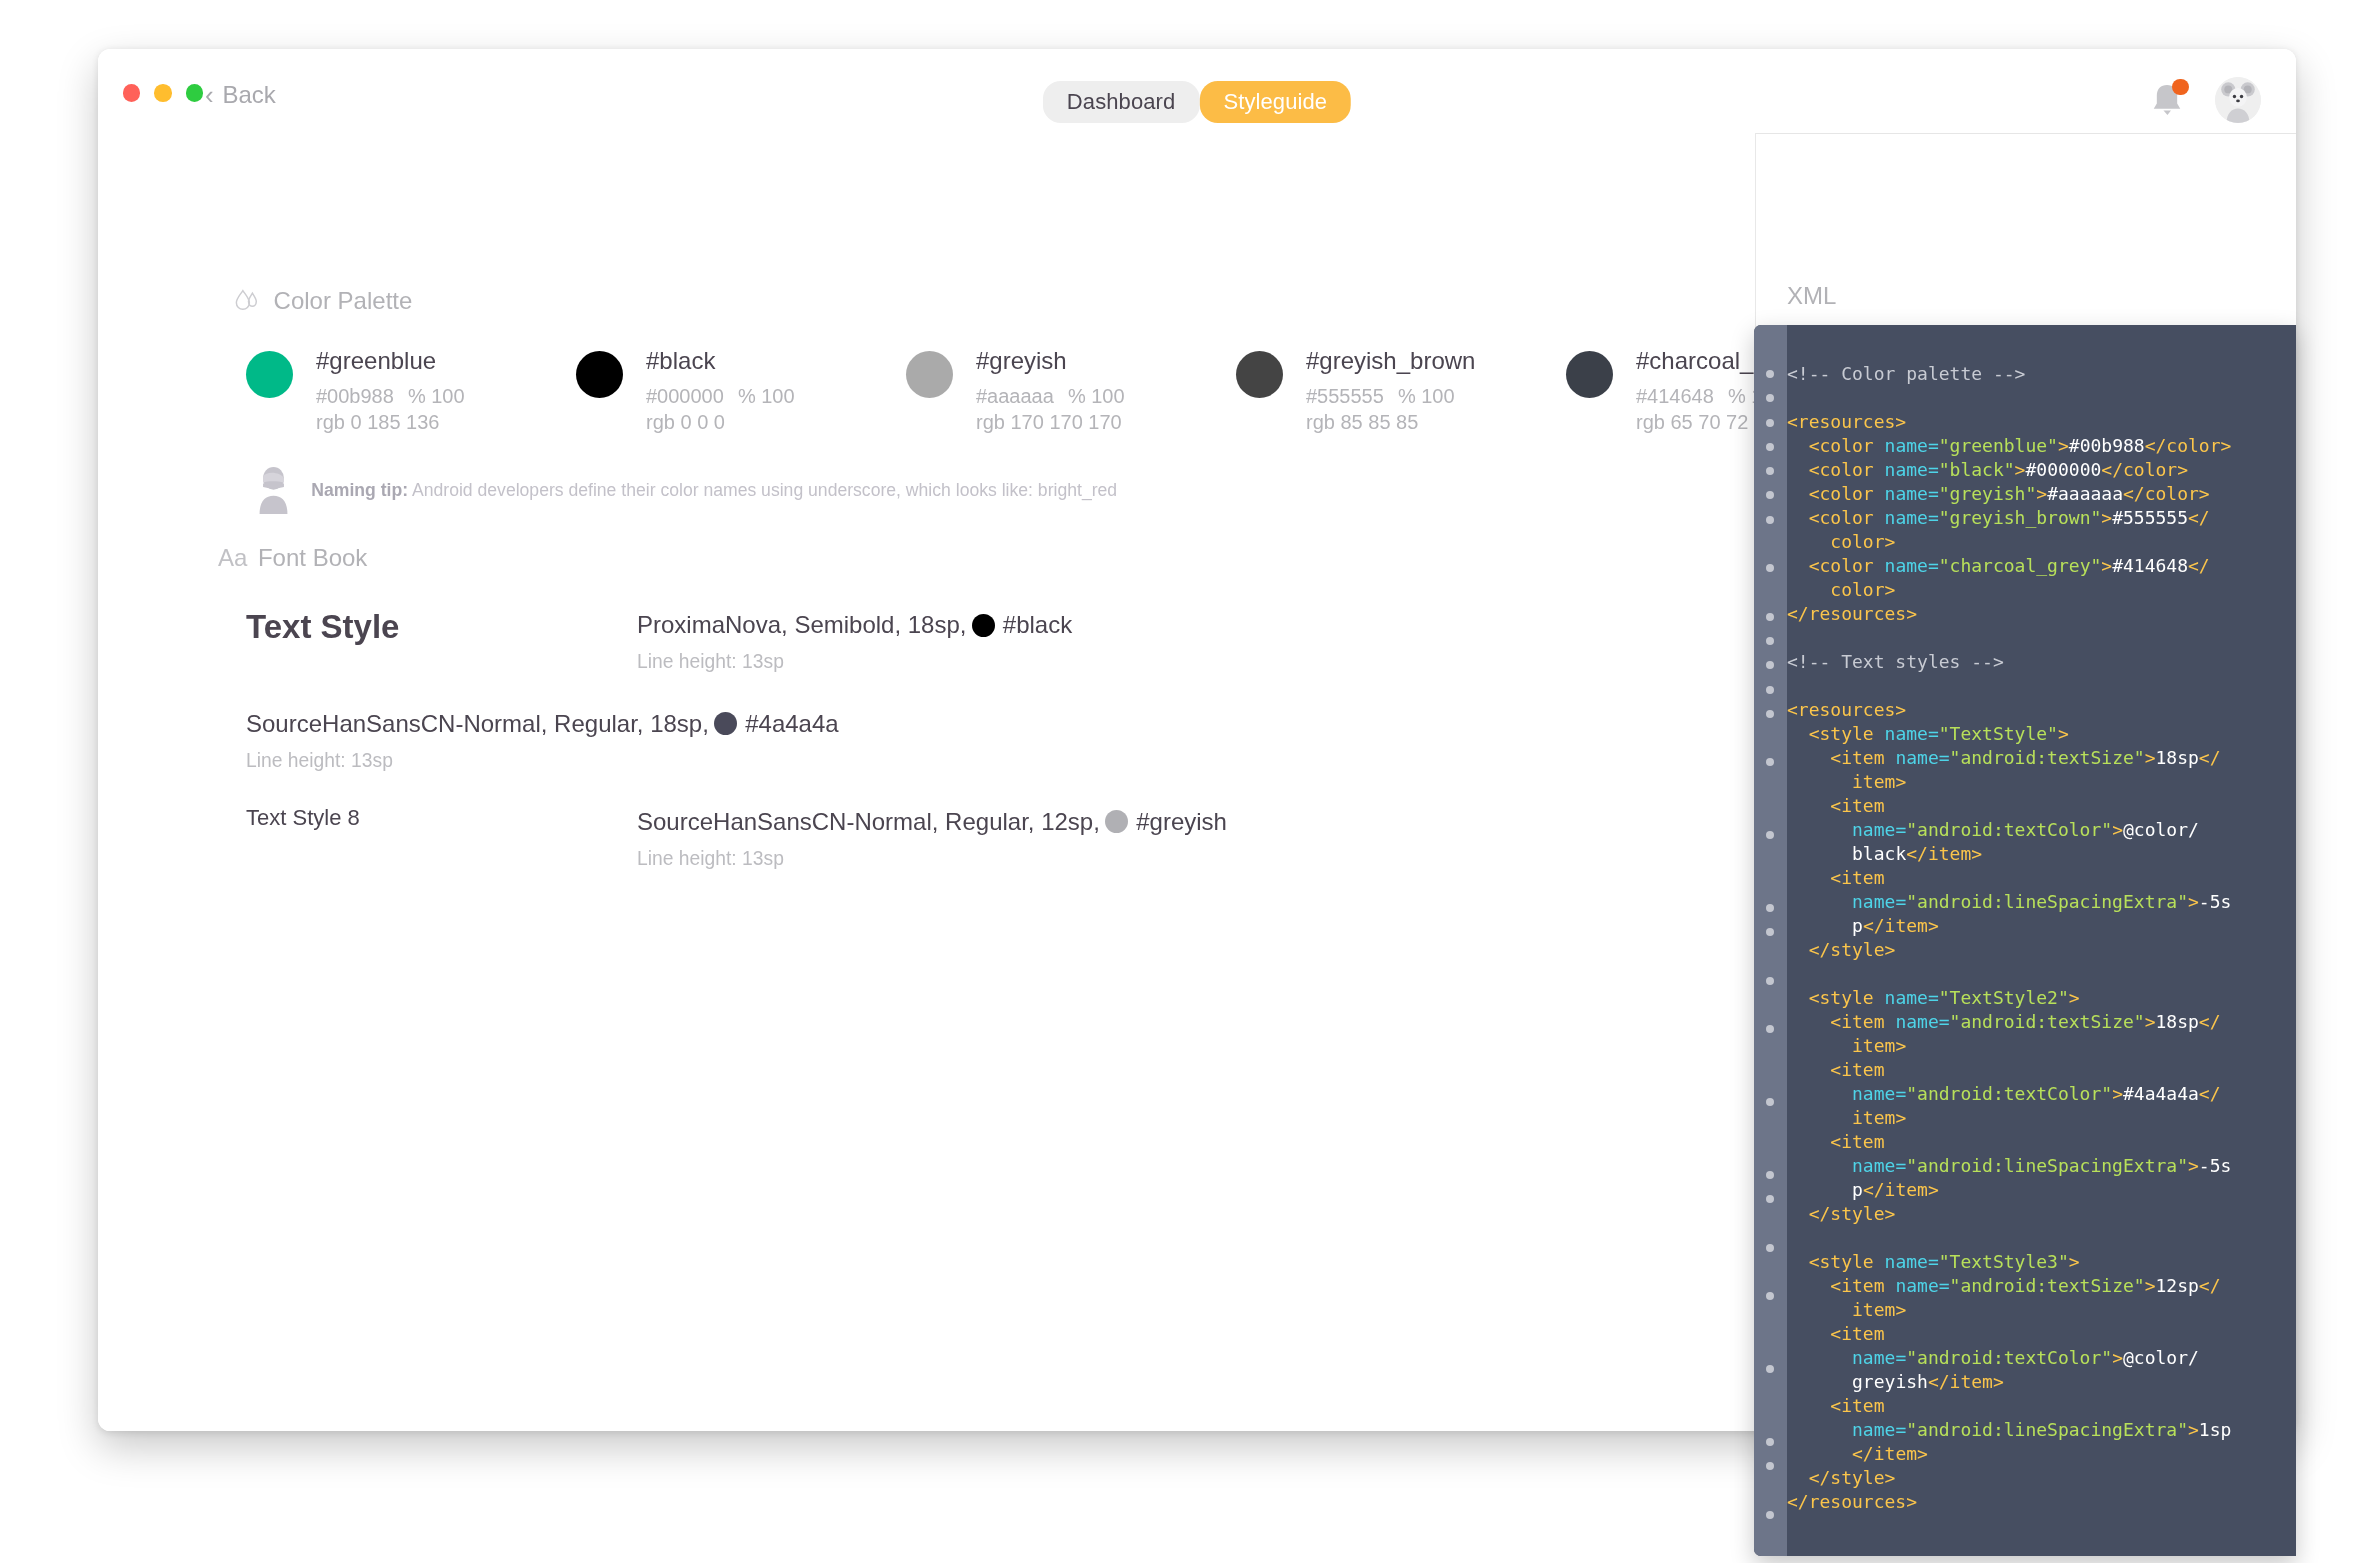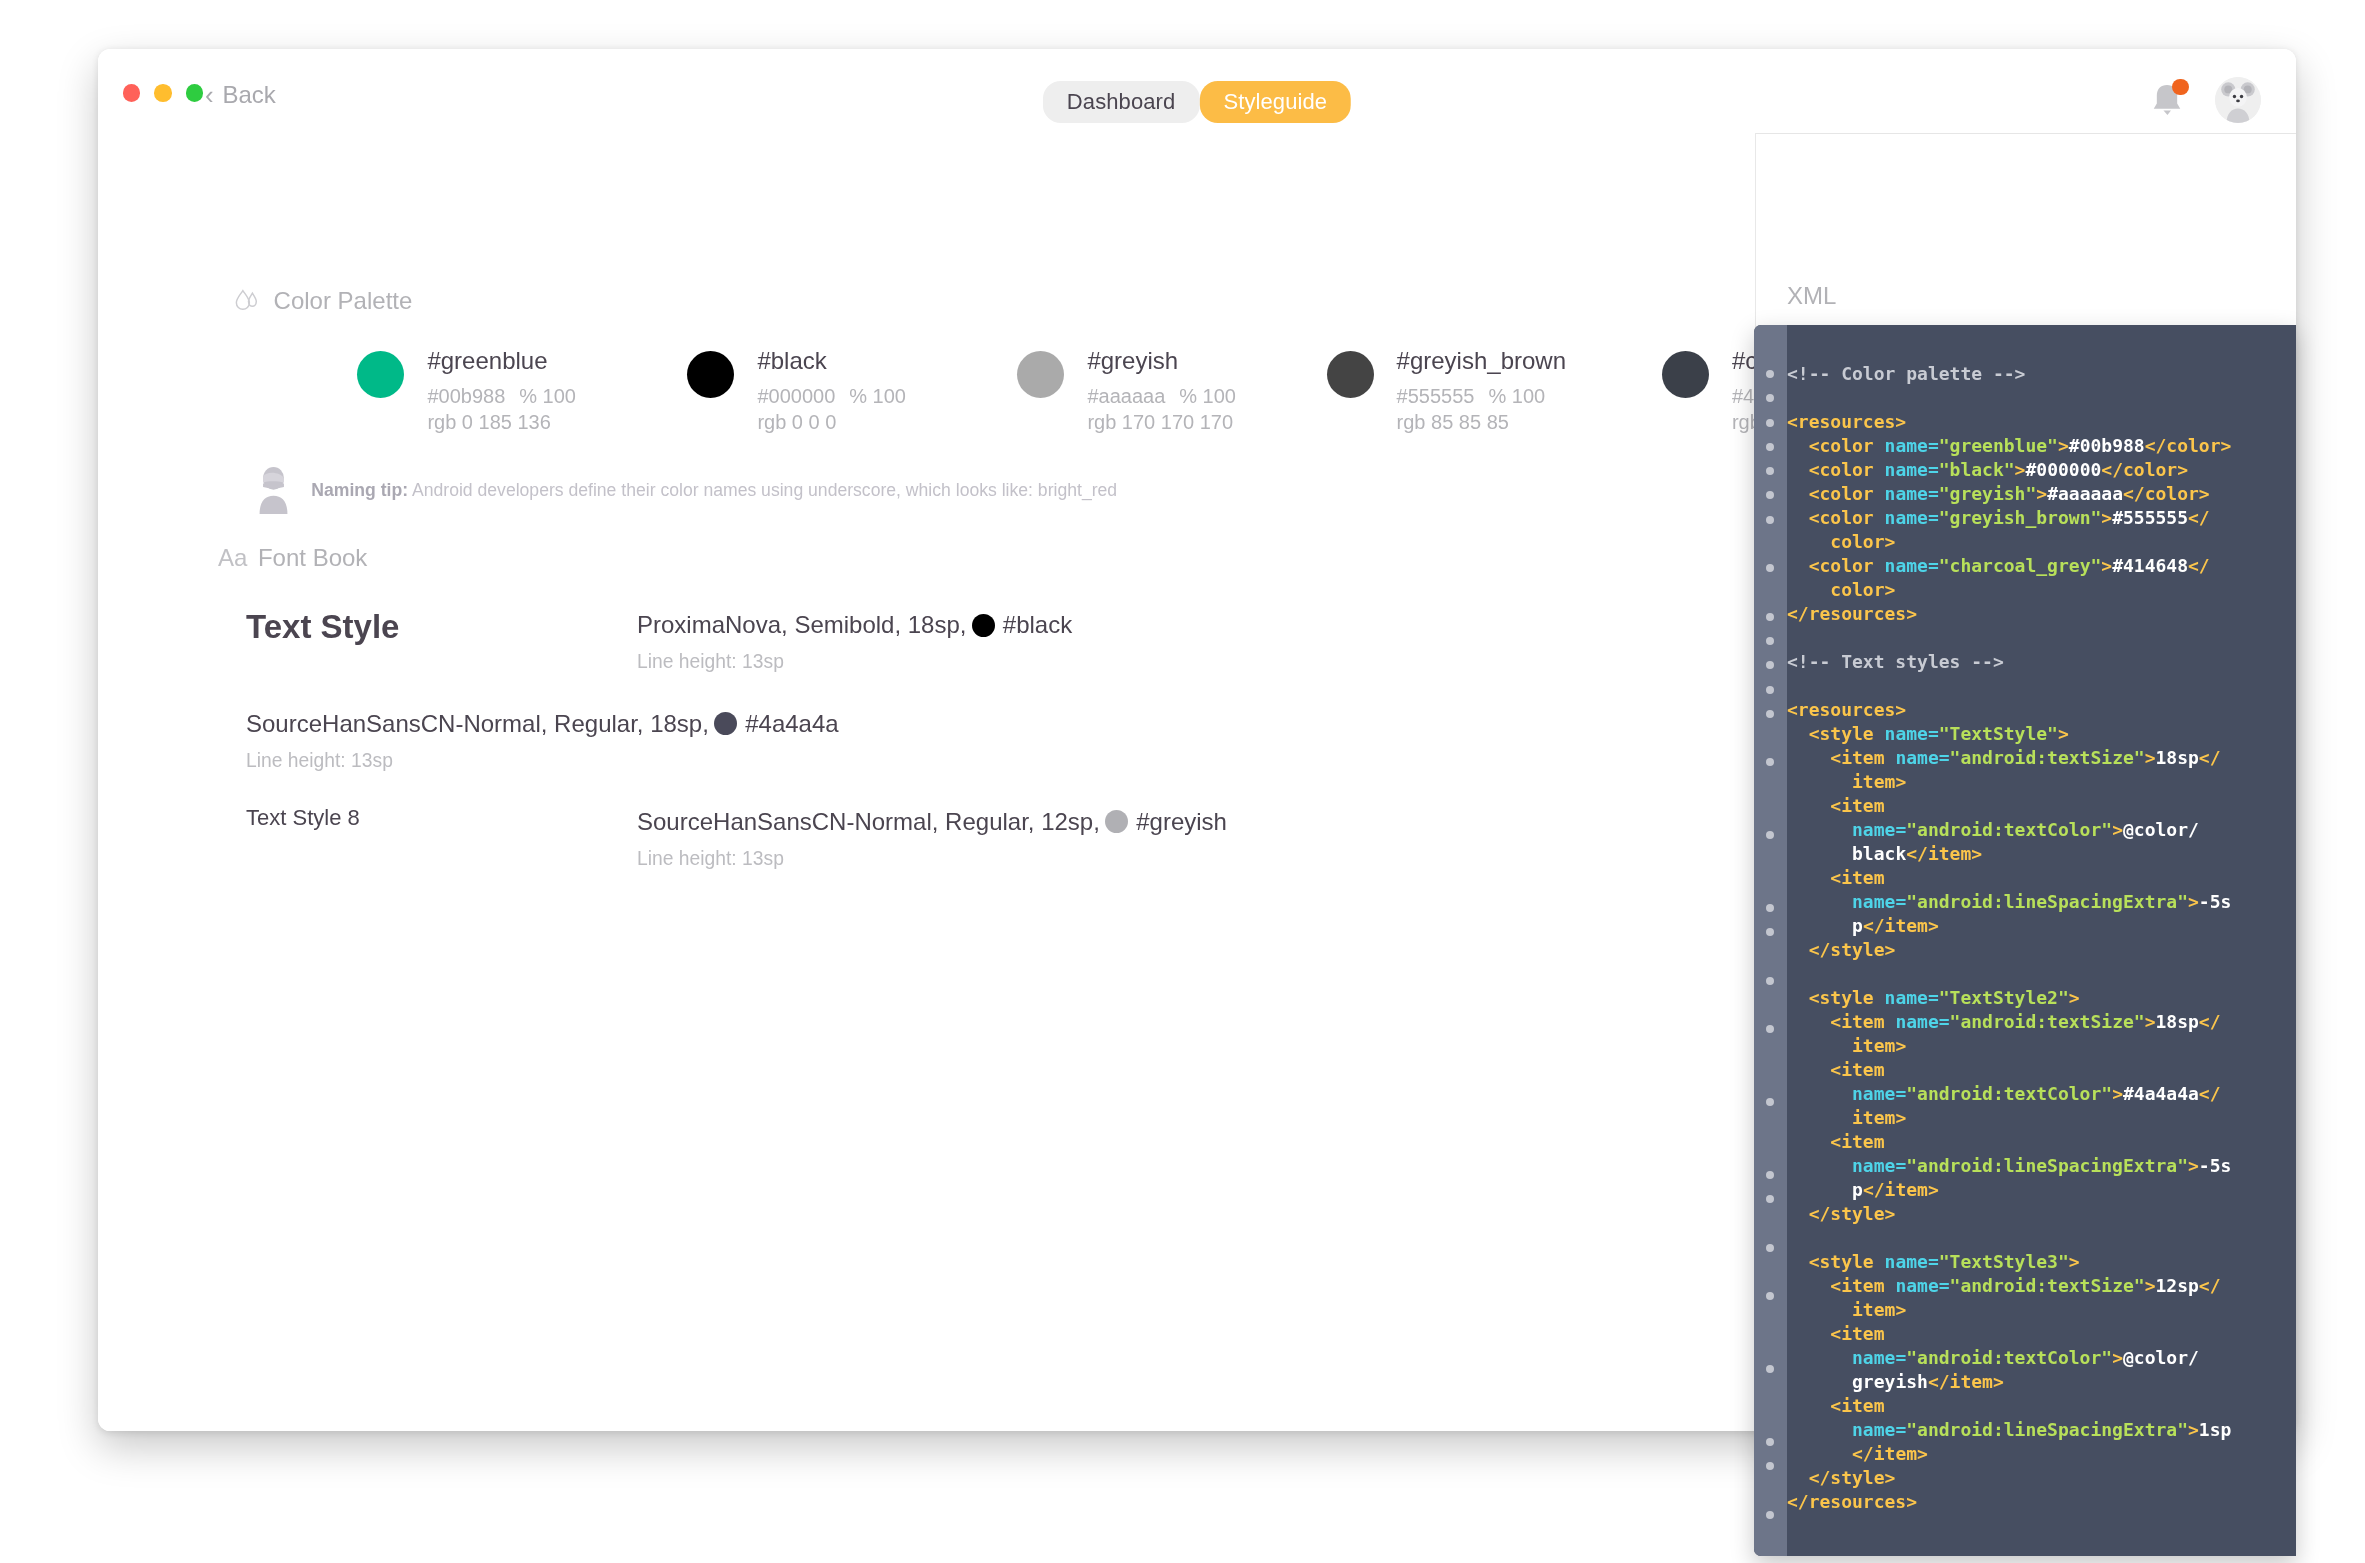--- a/index.html
+++ b/index.html
@@ -138,21 +138,21 @@
   }
   #color-palette-head { left: 136px; top: 154px; }
   #font-book-head     { left: 120px; top: 411px; }
 
   
   #swatch-row {
     position: absolute;
     left: 148px; top: 216px;
     display: flex;
   }
-  .swatch-item { display: flex; align-items: flex-start; justify-content: flex-end; }
+  .swatch-item { display: flex; align-items: flex-start; }
   .swatch-dot {
     width: 47px; height: 47px;
     border-radius: 50%;
     flex: none;
     margin-top: 1.8px;
   }
   .swatch-text { margin-left: 23px; }
   .swatch-name {
     font-size: 24px;
     color: #4b4550;
@@ -251,21 +251,21 @@
   }
   #code-text {
     position: absolute;
     left: 33px; top: 37px;
     width: 508px;
     font-family: "DejaVu Sans Mono", monospace;
     font-size: 18px;
     line-height: 24px;
     white-space: pre-wrap;
     color: #ffffff;
-    font-weight: bold;
+    font-weight: normal;
     padding-right: 8.8px;
     box-sizing: border-box;
   }
   .tok-tag     { color: #fbc54b; }
   .tok-attr    { color: #4ed4e8; }
   .tok-val     { color: #b8e05a; }
   .tok-text    { color: #ffffff; }
   .tok-comment { color: #c8cbd3; }
 </style>
 </head>

